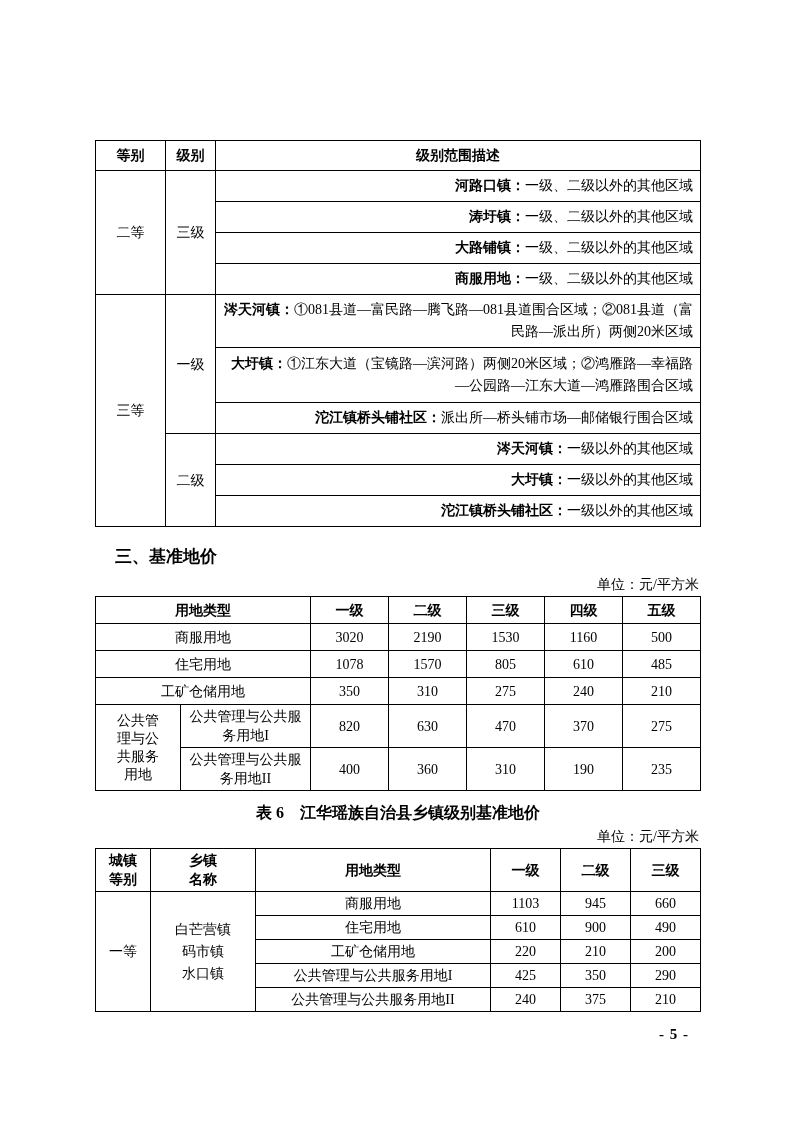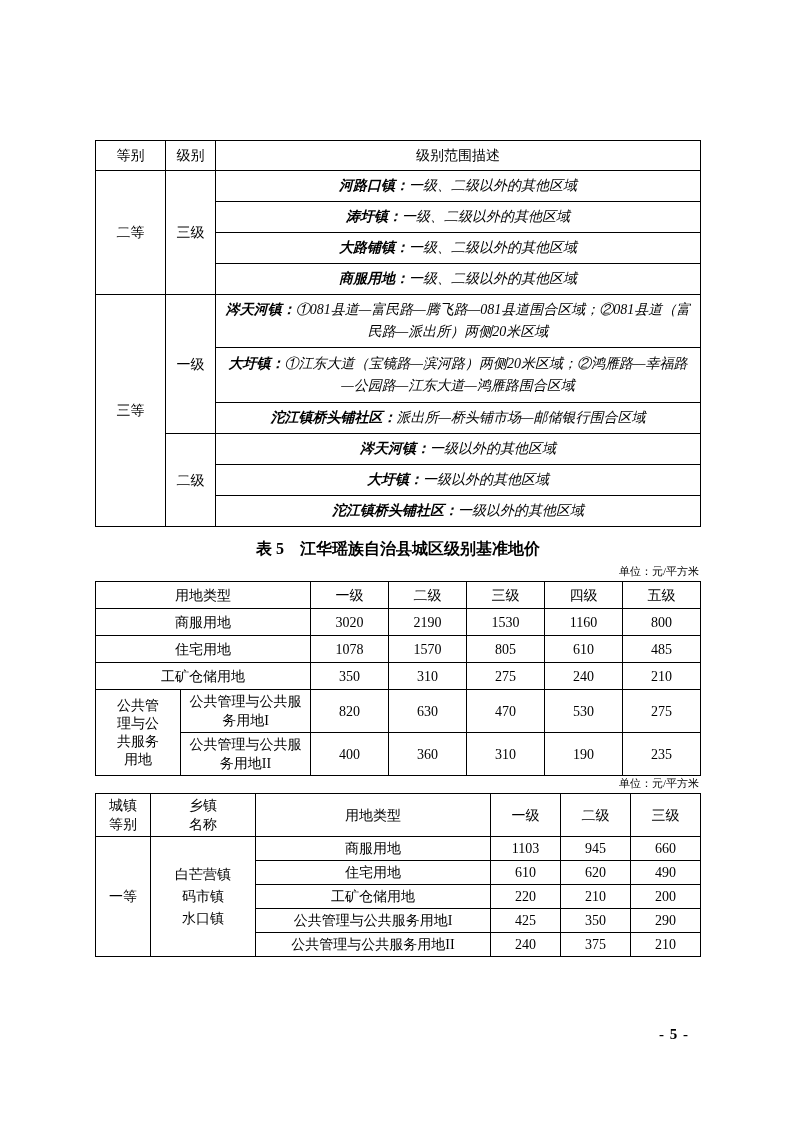--- a/index.html
+++ b/index.html
@@ -7,29 +7,29 @@
     width:794px;height:1122px;background:#ffffff;color:#000;
     font-family:"Liberation Serif","DejaVu Serif",serif;
     position:relative;overflow:hidden;
   }
   .content{position:absolute;left:95px;top:140px;width:606px;}
   table{border-collapse:collapse;width:100%;table-layout:fixed;}
   th,td{
     border:1px solid #000;font-size:14px;text-align:center;
     vertical-align:middle;padding:2px 4px;line-height:19px;
   }
-  th{font-weight:normal;}
-  
-  .grade-table .desc{text-align:center;padding:4px 7px;line-height:22px;font-style:italic;}
+  th{font-weight:bold;}
+  
+  .grade-table .desc{text-align:right;padding:4px 7px;line-height:22px;}
   .town{font-weight:bold;}
   .h30{height:30px}.h31{height:31px}.h53{height:53px}.h55{height:55px}
   
   .section-heading{font-size:17px;font-weight:bold;margin:18px 0 8px 20px;}
   .caption{font-size:16px;font-weight:bold;text-align:center;margin:12px 0 4px;}
-  .unit{font-size:11px;text-align:right;margin:0 2px 2px 0;}
+  .unit{font-size:14px;text-align:right;margin:0 2px 2px 0;}
   
   .t5 tr{height:27px;}
   .t5 .dbl{height:38px;}
   .group-label{padding:2px 18px;line-height:18px;}
   
   .t6 .hdr{height:40px;margin-top:16px;}
   .t6 tr{height:24px;}
   .pre{white-space:pre-line;line-height:19px;}
   .towns span{display:block;line-height:22px;}
   .pagenum{position:absolute;right:105px;top:1026px;font-size:15px;font-weight:bold;letter-spacing:1px;}
@@ -82,22 +82,22 @@
       </tr>
       <tr class="h31">
         <td class="desc"><span class="town">大圩镇：</span><span>一级以外的其他区域</span></td>
       </tr>
       <tr class="h31">
         <td class="desc"><span class="town">沱江镇桥头铺社区：</span><span>一级以外的其他区域</span></td>
       </tr>
     </tbody>
   </table>
 
-
-  <div class="caption">表 5　江华瑶族自治县城区级别基准地价</div>
+  <div class="section-heading">三、基准地价</div>
+
   <div class="unit">单位：元/平方米</div>
   <table class="t5">
     <colgroup>
         <col style="width:85px">
         <col style="width:130px">
         <col style="width:78px">
         <col style="width:78px">
         <col style="width:78px">
         <col style="width:78px">
         <col>
@@ -110,21 +110,21 @@
         <th>三级</th>
         <th>四级</th>
         <th>五级</th>
       </tr>
       <tr>
         <td colspan="2">商服用地</td>
         <td>3020</td>
         <td>2190</td>
         <td>1530</td>
         <td>1160</td>
-        <td>800</td>
+        <td>500</td>
       </tr>
       <tr>
         <td colspan="2">住宅用地</td>
         <td>1078</td>
         <td>1570</td>
         <td>805</td>
         <td>610</td>
         <td>485</td>
       </tr>
       <tr>
@@ -134,34 +134,35 @@
         <td>275</td>
         <td>240</td>
         <td>210</td>
       </tr>
       <tr class="dbl">
         <td rowspan="2" class="group-label">公共管理与公共服务用地</td>
         <td>公共管理与公共服务用地I</td>
         <td>820</td>
         <td>630</td>
         <td>470</td>
-        <td>530</td>
+        <td>370</td>
         <td>275</td>
       </tr>
       <tr class="dbl">
         <td>公共管理与公共服务用地II</td>
         <td>400</td>
         <td>360</td>
         <td>310</td>
         <td>190</td>
         <td>235</td>
       </tr>
     </tbody>
   </table>
 
+  <div class="caption">表 6　江华瑶族自治县乡镇级别基准地价</div>
   <div class="unit">单位：元/平方米</div>
   <table class="t6">
     <colgroup>
         <col style="width:55px">
         <col style="width:105px">
         <col style="width:235px">
         <col style="width:70px">
         <col style="width:70px">
         <col>
       </colgroup>
@@ -184,21 +185,21 @@
           <span>水口镇</span>
         </td>
         <td>商服用地</td>
         <td>1103</td>
         <td>945</td>
         <td>660</td>
       </tr>
       <tr>
         <td>住宅用地</td>
         <td>610</td>
-        <td>620</td>
+        <td>900</td>
         <td>490</td>
       </tr>
       <tr>
         <td>工矿仓储用地</td>
         <td>220</td>
         <td>210</td>
         <td>200</td>
       </tr>
       <tr>
         <td>公共管理与公共服务用地I</td>

